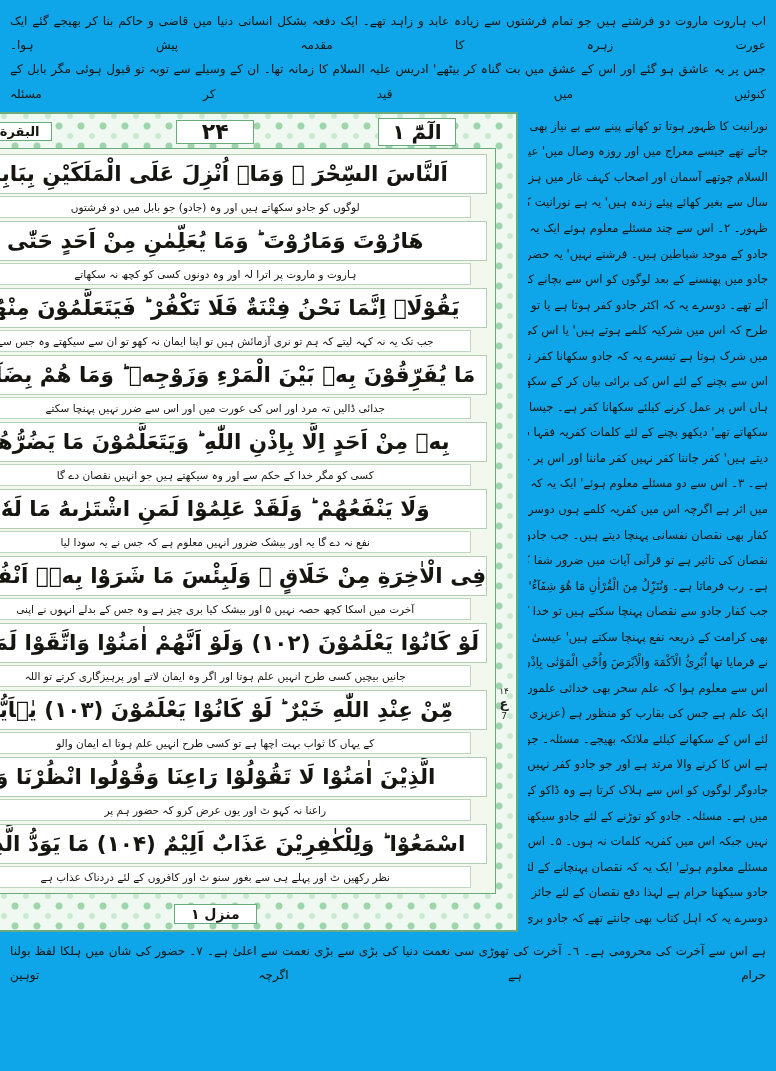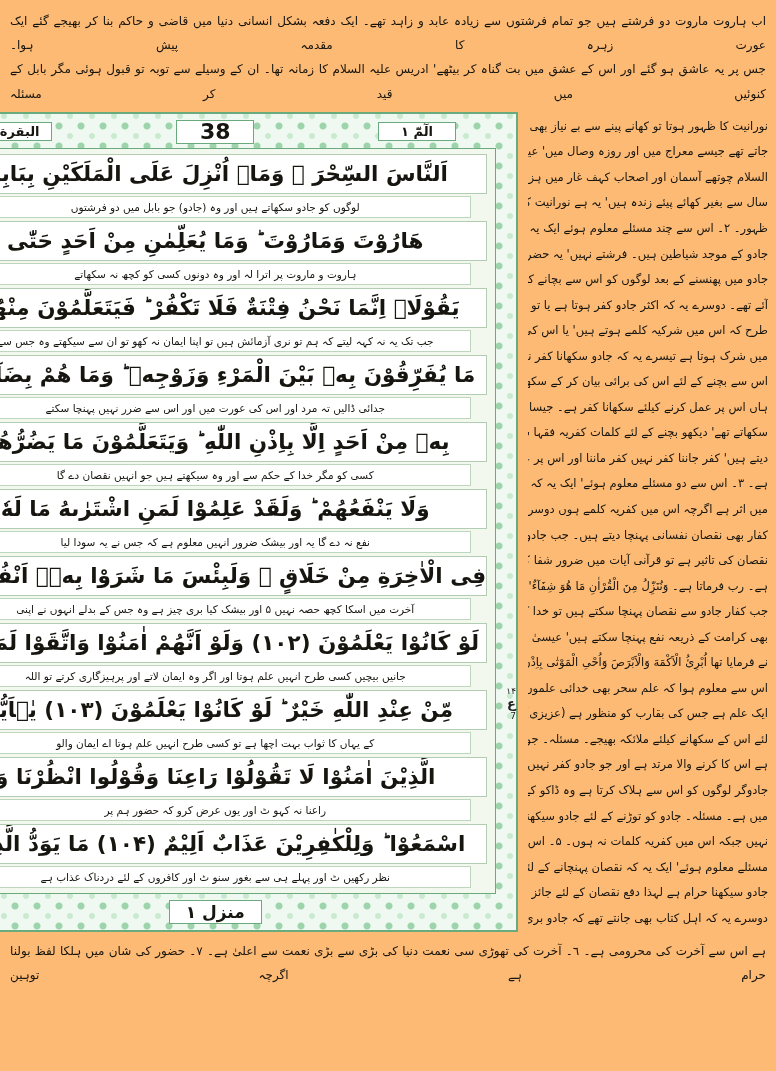--- a/index.html
+++ b/index.html
@@ -5,21 +5,21 @@
   html,body{margin:0;padding:0;}
   body{
     font-family:"DejaVu Sans",sans-serif;
     background:#e9e3cf;
     color:#17150f;
   }
   .page{
     position:relative;
     width:776px;height:1071px;
     margin:0 auto;
-    background:#fdba74;
+    background:#0ea5e9;
     overflow:hidden;
     direction:rtl;
   }
   
   .top-text{
     padding:9px 10px 2px 10px;
   }
   .top-text .jline{
     font-size:12px;
     line-height:24.2px;
@@ -86,33 +86,33 @@
   }
   .hdr-box{
     background:#ffffff;
     border:1px solid #6aab7e;
     text-align:center;
     font-weight:bold;
     padding:1px 10px;
     min-width:78px;
     box-sizing:border-box;
   }
-  .hdr-juz{font-size:13px;}
+  .hdr-juz{font-size:20px;}
   .hdr-page{font-size:22px;line-height:22px;padding:0 16px;}
   .hdr-surah{font-size:13px;}
   .frame-footer{
     position:absolute;
     bottom:6px;left:0;right:0;
     text-align:center;
   }
   .footer-box{
     display:inline-block;
     background:#ffffff;
     border:1px solid #6aab7e;
-    font-size:17px;
+    font-size:14px;
     font-weight:bold;
     padding:1px 16px;
     margin-top:13px;
   }
   
   .verse-ar{
     background:#ffffff;
     border:1px solid #b3cdb3;
     text-align:center;
     font-size:21.5px;
@@ -135,20 +135,21 @@
     margin:0 16px 3px 16px;
     overflow:hidden;
     white-space:nowrap;
   }
   
   .margin-note{
     position:absolute;
     left:492px;
     top:578px;
     width:24px;
+    text-align:center;
     font-size:9px;
     line-height:11px;
     color:#222;
   }
   .margin-note .sym{font-size:13px;font-weight:bold;line-height:14px;}
   
   .bottom-text{
     padding:7px 10px 0 10px;
   }
   .bottom-text .jline{
@@ -202,21 +203,21 @@
         <div class="jline">نہیں جبکہ اس میں کفریہ کلمات نہ ہوں۔ ۵۔ اس سے دو</div>
         <div class="jline">مسئلے معلوم ہوئے' ایک یہ کہ نقصان پہنچانے کے لئے</div>
         <div class="jline">جادو سیکھنا حرام ہے لہذا دفع نقصان کے لئے جائز ہے'</div>
         <div class="jline">دوسرے یہ کہ اہل کتاب بھی جانتے تھے کہ جادو بری چیز</div>
       </div>
 
     <div class="frame">
 
       <div class="frame-header">
         <div class="hdr-box hdr-juz">الٓمّٓ ۱</div>
-        <div class="hdr-box hdr-page">38</div>
+        <div class="hdr-box hdr-page">۲۴</div>
         <div class="hdr-box hdr-surah">البقرة ٢</div>
       </div>
 
       <div class="frame-inner">
           <div class="verse-ar">اَلنَّاسَ السِّحْرَ ۙ وَمَاۤ اُنْزِلَ عَلَى الْمَلَکَیْنِ بِبَابِلَ</div>
           <div class="verse-ur">لوگوں کو جادو سکھاتے ہیں اور وہ (جادو) جو بابل میں دو فرشتوں</div>
           <div class="verse-ar">هَارُوْتَ وَمَارُوْتَ ؕ وَمَا یُعَلِّمٰنِ مِنْ اَحَدٍ حَتّٰى</div>
           <div class="verse-ur">ہاروت و ماروت پر اترا لہ اور وہ دونوں کسی کو کچھ نہ سکھاتے</div>
           <div class="verse-ar">یَقُوْلَاۤ اِنَّمَا نَحْنُ فِتْنَةٌ فَلَا تَكْفُرْ ؕ فَیَتَعَلَّمُوْنَ مِنْهُمَا</div>
           <div class="verse-ur">جب تک یہ نہ کہہ لیتے کہ ہم تو نری آزمائش ہیں تو اپنا ایمان نہ کھو تو ان سے سیکھتے وہ جس سے</div>

